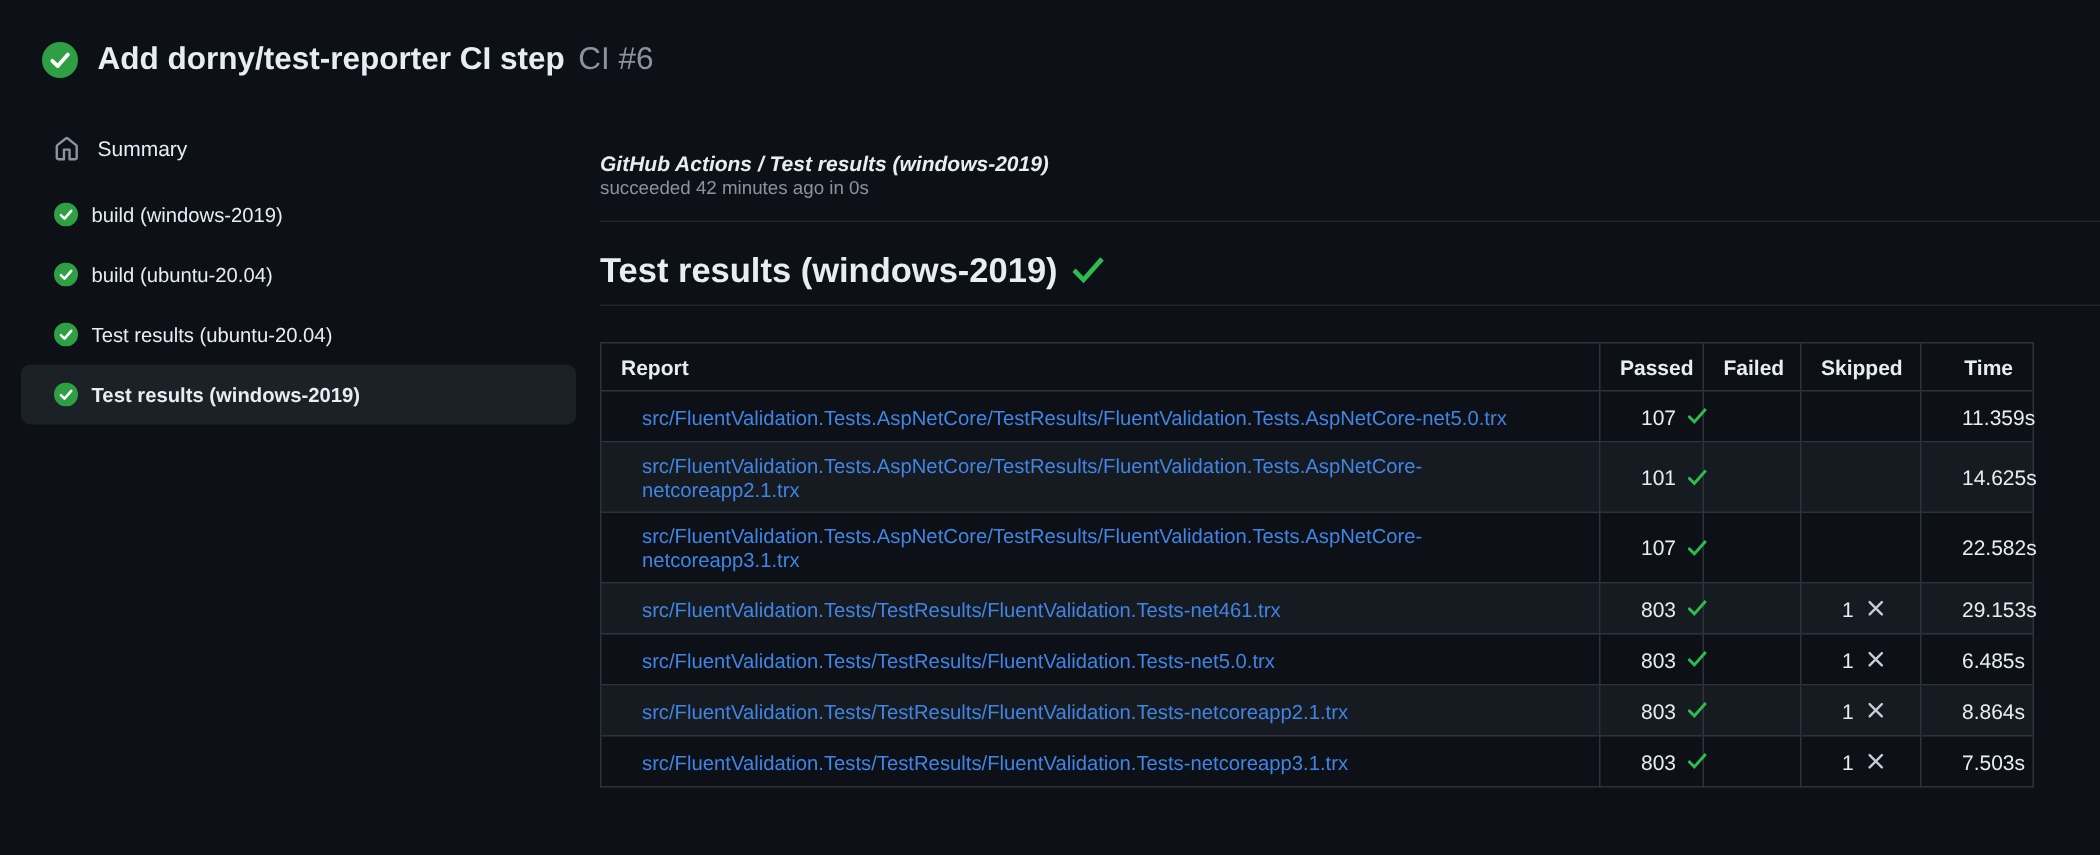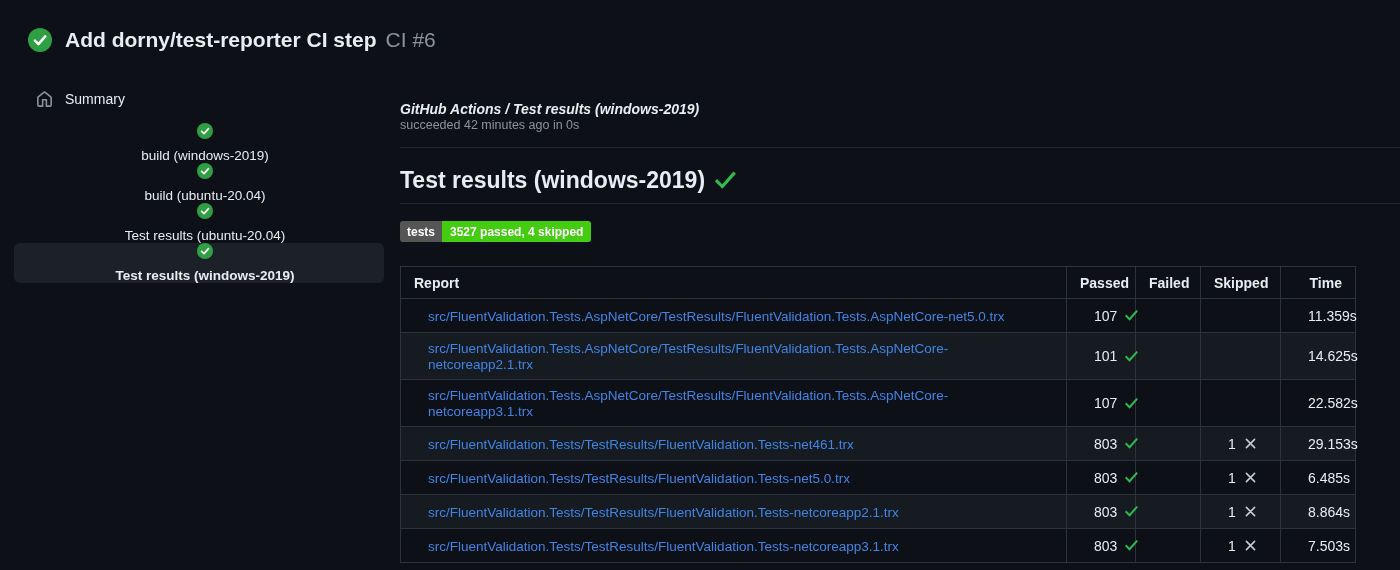--- a/index.html
+++ b/index.html
@@ -42,21 +42,21 @@
     padding:0 16px 0 36px;height:32px;margin-top:3px;
     border-radius:6px;cursor:pointer;
   }
   .summary-row .label{font-size:14px;color:var(--fg);}
   .jobs-label{
     margin:26px 0 8px 32px;font-size:12px;color:var(--fg-muted);
   }
   .job-item{
     display:flex;align-items:center;gap:9px;
     height:40px;margin:0 16px 0 14px;padding:0 10px 0 22px;
-    border-radius:6px;font-size:13.5px;color:var(--fg);cursor:pointer;flex-direction:column;
+    border-radius:6px;font-size:13.5px;color:var(--fg);cursor:pointer;
   }
   .job-item.selected{background:var(--selected-bg);font-weight:700;}
   
   .run-title{margin-top:13px;font-size:14px;font-weight:700;color:var(--fg);font-style:italic;}
   .run-status{margin-top:1px;font-size:12.5px;color:var(--fg-muted);}
   .divider{height:1px;background:var(--border-muted);margin-top:15px;}
   .section-title-row{display:flex;align-items:center;gap:10px;margin-top:19px;}
   .section-title{font-size:23px;font-weight:700;color:var(--fg);}
   .divider-2{height:1px;background:var(--border-muted);margin-top:9px;}
   .badge{display:inline-flex;margin-top:17px;font-size:12px;font-weight:600;
@@ -152,24 +152,20 @@
     <div class="divider"></div>
 
     <div class="section-title-row">
       <span class="section-title">Test results (windows-2019)</span>
       <svg class="icon" width="21" height="21" viewBox="0 0 16 16">
           <use href="#def-check"></use>
         </svg>
     </div>
     <div class="divider-2"></div>
 
-    <div class="badge">
-      <span class="badge-label">tests</span>
-      <span class="badge-value">3527 passed, 4 skipped</span>
-    </div>
 
     <table>
       <colgroup>
         <col style="width:666px">
           <col style="width:69px">
           <col style="width:65px">
           <col style="width:80px">
           <col style="width:75px">
       </colgroup>
       <thead>

